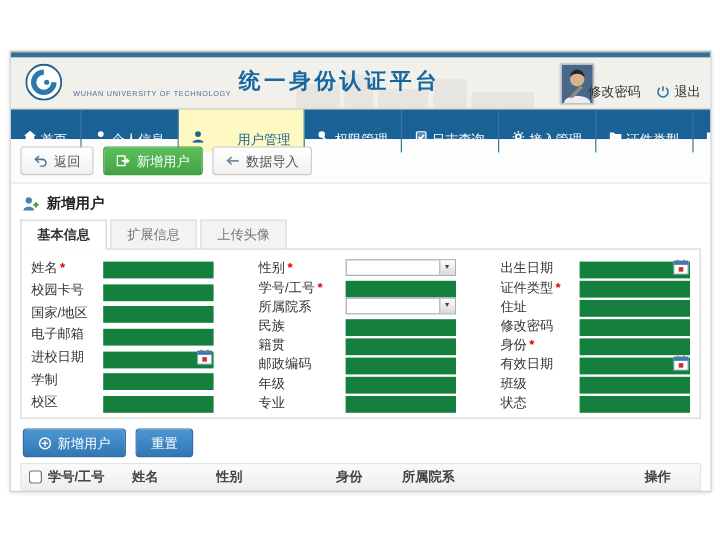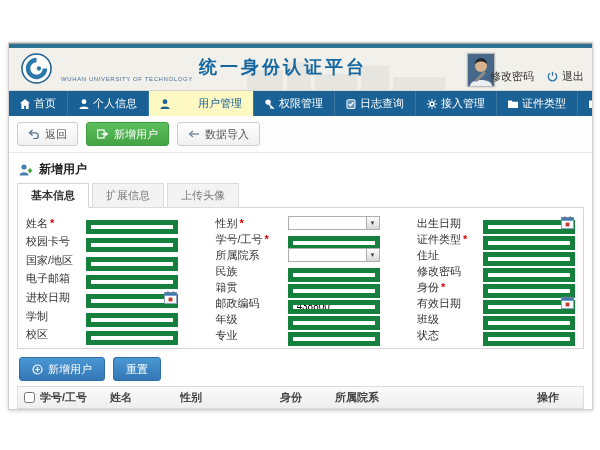--- a/index.html
+++ b/index.html
@@ -15,21 +15,21 @@
   .logo{position:absolute;left:12px;top:5px;width:31px;height:31px;}
   .uname{position:absolute;left:50px;top:4px;font-family:"DejaVu Serif","Liberation Serif",serif;
          font-weight:bold;font-style:italic;font-size:19px;color:#14253f;letter-spacing:2px;white-space:nowrap;}
   .uname-en{position:absolute;left:52px;top:28px;font-size:6px;color:#4a6f93;letter-spacing:.6px;white-space:nowrap;}
   .ptitle{position:absolute;left:190px;top:7px;font-size:18px;font-weight:bold;color:#1467a0;letter-spacing:3px;white-space:nowrap;}
   .avatar{position:absolute;left:458px;top:5px;width:26px;height:32px;border:1px solid #b9b9b9;box-shadow:0 0 2px rgba(0,0,0,.2);}
   .hdr-links{position:absolute;right:8px;top:21px;display:flex;gap:13px;align-items:center;font-size:11px;color:#333;}
   .hlink{display:flex;align-items:center;gap:4px;cursor:pointer;}
   
   .nav{height:25px;background:#1a6195;display:flex;font-size:11px;color:#fff;}
-  .nav-item{display:flex;align-items:center;gap:4px;padding:8px 11px;border-right:1px solid #39779f;cursor:pointer;white-space:nowrap;}
+  .nav-item{display:flex;align-items:flex-start;gap:4px;padding:18px 11px;border-right:1px solid #39779f;cursor:pointer;white-space:nowrap;}
   .nav-item.active{background:#fef9c3;color:#1a6195;gap:28px;}
   .nic{display:inline-flex;}
   
   .toolbar{padding:6px 8px;border-bottom:1px solid #e6e6e6;background:#fdfdfd;display:flex;gap:8px;align-items:center;}
   .btn{height:24px;display:inline-flex;align-items:center;gap:5px;padding:0 10px;border-radius:3px;
        font-size:11px;cursor:pointer;box-sizing:border-box;}
   .btn-light{background:linear-gradient(#ffffff,#f0f0f0);border:1px solid #cccccc;color:#555;}
   .btn-green{background:linear-gradient(#5bbf5b,#44a344);border:1px solid #3f9b3f;color:#fff;}
   
   .sect{display:flex;align-items:center;gap:6px;margin:8px 10px 5px;font-size:12px;font-weight:bold;color:#222;}
@@ -39,21 +39,21 @@
        margin-right:3px;margin-bottom:-1px;cursor:pointer;}
   .tab.active{background:#fff;font-weight:bold;color:#333;border-color:#d5d5d5;border-bottom-color:#fff;}
   
   .panel{margin:0 8px;border:1px solid #d5d5d5;background:#fff;padding:8px 8px 6px;position:relative;z-index:1;}
   .fgrid{display:flex;justify-content:space-between;}
   .fcol{display:flex;flex-direction:column;gap:2px;justify-content:space-between;}
   .frow{display:flex;align-items:center;height:14px;}
   .flabel{font-size:11px;color:#333;white-space:nowrap;}
   .fcol1 .flabel{width:60px;}.fcol2 .flabel{width:72px;}.fcol3 .flabel{width:66px;}
   .req{color:#dd0000;margin-left:2px;font-weight:bold;}
-  .fi{width:92px;height:14px;box-sizing:border-box;border:5px solid #15803d;font-size:10px;
+  .fi{width:92px;height:14px;box-sizing:border-box;border:7px solid #15803d;font-size:16px;
       padding:0 4px;background:#fff;outline:none;font-family:inherit;}
   .inpwrap{position:relative;width:92px;height:14px;}
   .inpwrap .fi{width:100%;height:100%;}
   .cal{position:absolute;right:1px;top:0px;width:13px;height:13px;cursor:pointer;line-height:0;}
   .selwrap{position:relative;width:92px;height:14px;border:1px solid #abadb3;background:#fff;box-sizing:border-box;cursor:pointer;}
   .selval{font-size:10px;padding-left:3px;color:#333;}
   .dd{position:absolute;right:0;top:0;width:13px;height:100%;background:linear-gradient(#fefefe,#d8d8d8);
       border-left:1px solid #abadb3;display:flex;align-items:center;justify-content:center;
       font-size:6px;color:#444;box-sizing:border-box;}
   

